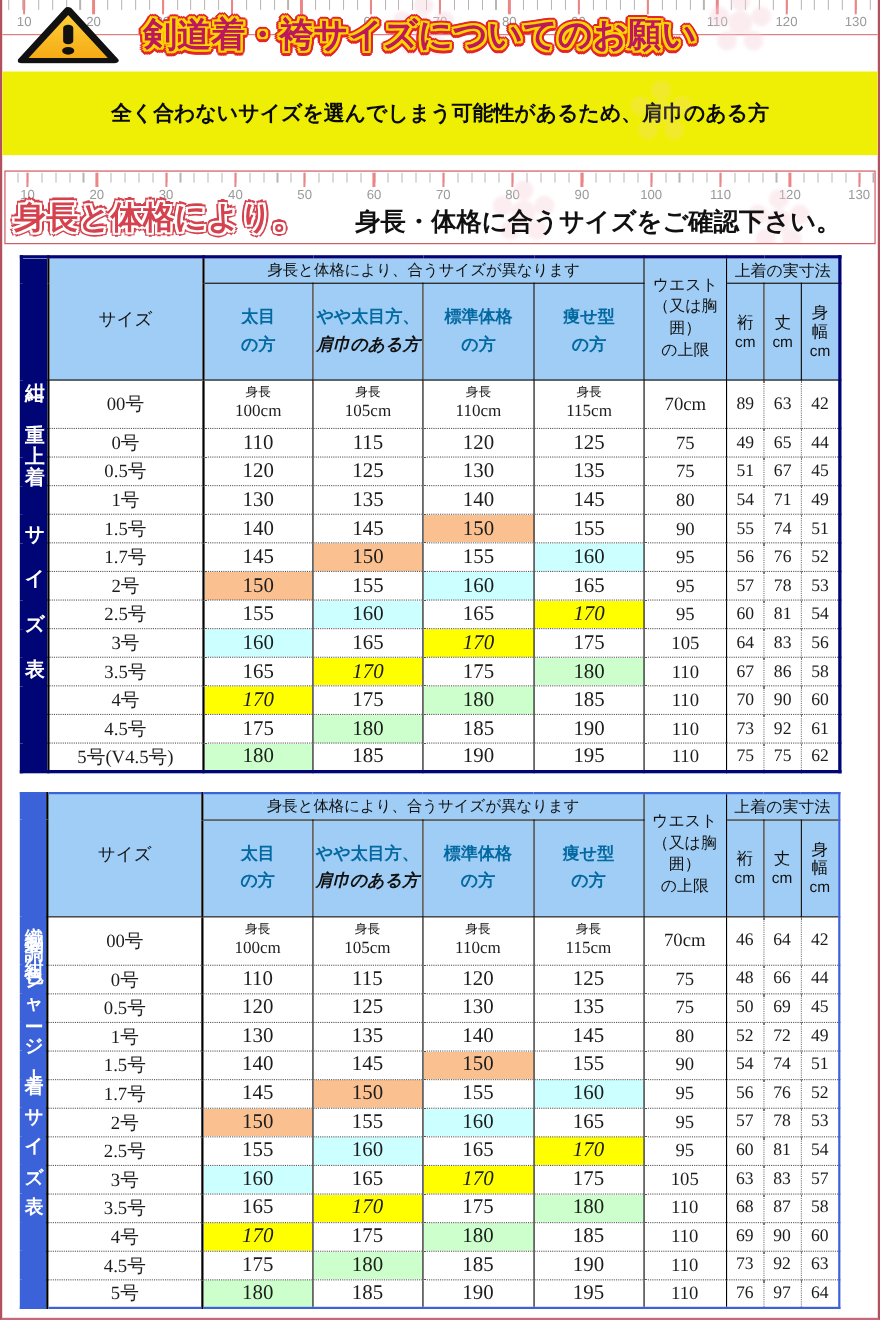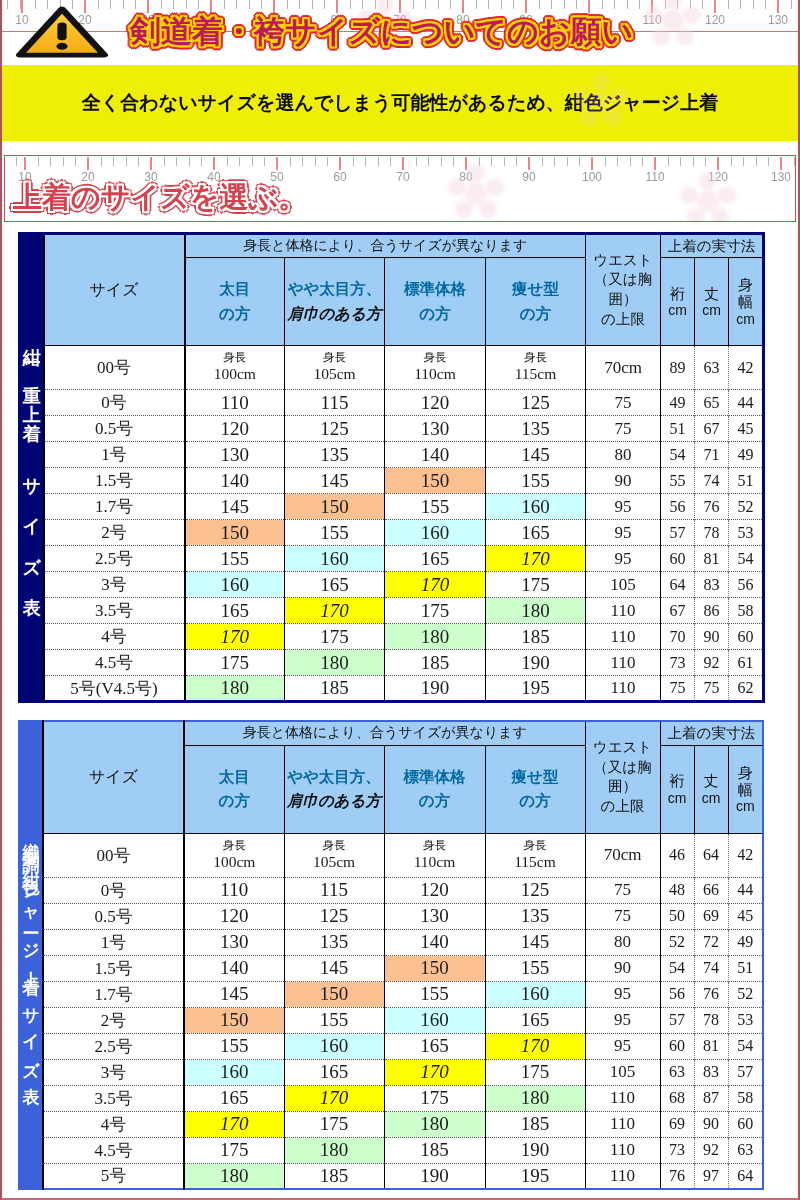--- a/index.html
+++ b/index.html
@@ -146,21 +146,21 @@
       </defs>
       <polygon points="50,5 96,83 4,83" fill="url(#wg)" stroke="#111" stroke-width="8" stroke-linejoin="round"></polygon>
       <rect x="45" y="28" width="10" height="30" rx="5" fill="#111"></rect>
       <circle cx="50" cy="68" r="6" fill="#111"></circle>
     </svg>
     <div class="banner-title">剣道着・袴サイズについてのお願い</div>
   </div>
 
   <div class="notice">
     <div class="sakura" style="left:588px; top:26px; opacity:.18;"></div>
-    <div>全く合わないサイズを選んでしまう可能性があるため、紺色ジャージ上着</div>
+    <div>全く合わないサイズを選んでしまう可能性があるため、肩巾のある方</div>
   </div>
 
   <div class="section-head">
     <div class="ticks-minor"></div>
     <div class="ticks-major"></div>
     <div class="ruler-nums">
         <span class="ruler-num" style="left: 20px;">10</span>
         <span class="ruler-num" style="left: 83px;">20</span>
         <span class="ruler-num" style="left: 146px;">30</span>
         <span class="ruler-num" style="left: 209px;">40</span>
@@ -169,21 +169,22 @@
         <span class="ruler-num" style="left: 398px;">70</span>
         <span class="ruler-num" style="left: 461px;">80</span>
         <span class="ruler-num" style="left: 524px;">90</span>
         <span class="ruler-num" style="left: 587px;">100</span>
         <span class="ruler-num" style="left: 650px;">110</span>
         <span class="ruler-num" style="left: 713px;">120</span>
         <span class="ruler-num" style="left: 776px;">130</span>
       </div>
     <div class="sakura" style="left:460px; top:26px;"></div>
     <div class="sakura" style="left:692px; top:34px;"></div>
-    <div class="badge">上着のサイズを選ぶ。</div>
+    <div class="badge">身長と体格により。</div>
+    <div class="caption">身長・体格に合うサイズをご確認下さい。</div>
   </div>
 
   <div id="table-slot-0">
       <table class="size-table t1">
         <colgroup>
           <col style="width: 24px;">
           <col style="width: 141px;">
           <col style="width: 100px;">
           <col style="width: 100px;">
           <col style="width: 101px;">

